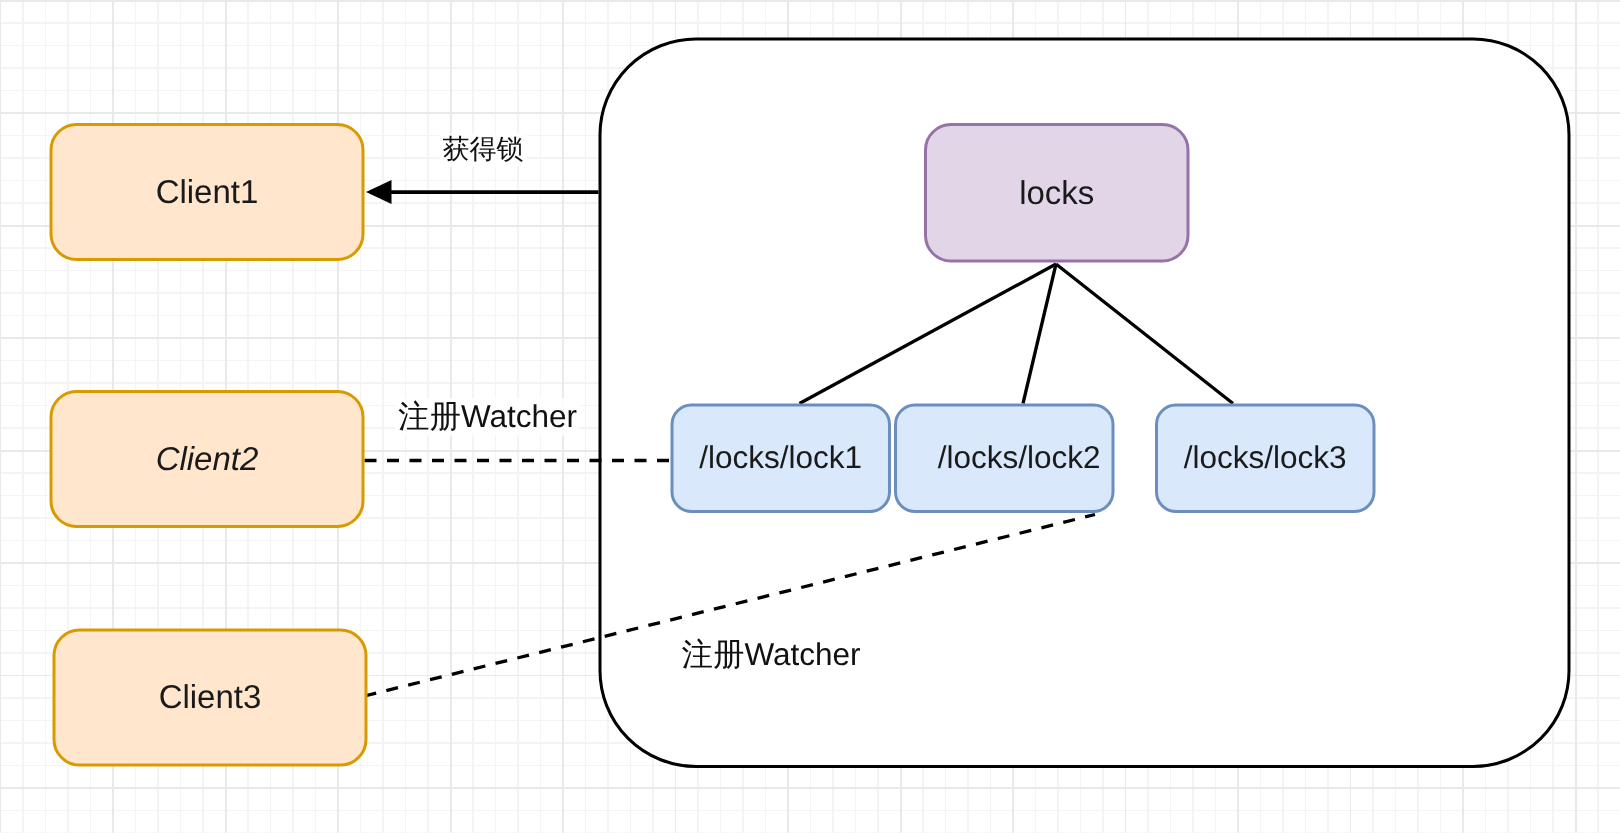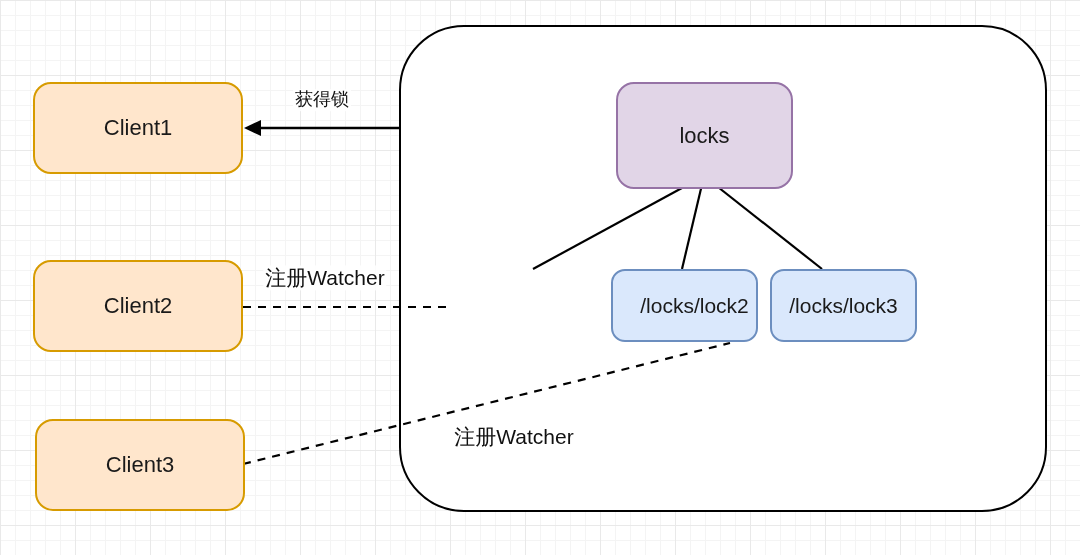--- a/index.html
+++ b/index.html
@@ -24,34 +24,34 @@
   .zk-container{
     left:399px;top:25px;width:648px;height:487px;
     background:#ffffff;border:2.5px solid #000000;border-radius:65px;
   }
   .client{
     width:210px;height:92px;
     background:#ffe6cc;border:2.5px solid #d79b00;border-radius:18px;
     font-size:22px;
   }
   .client1{left:33px;top:82px;}
-  .client2{left:33px;top:260px;}
+  .client2{left:33px;top:260px;font-style:italic;}
   .client3{left:35px;top:419px;}
   .locks-root{
-    left:616px;top:82px;width:177px;height:107px;
+    left:616px;top:82px;width:177px;height:93px;
     background:#e1d5e7;border:2px solid #9673a6;border-radius:18px;
     font-size:22px;
   }
   .lock{
     top:269px;width:147px;height:73px;
     background:#dae8fc;border:2px solid #6c8ebf;border-radius:14px;
     font-size:21px;
   }
   .lock1{left:447px;}
-  .lock2{left:611px;padding-left:20px;}
+  .lock2{left:596px;padding-left:20px;}
   .lock3{left:770px;}
   .edge-label{
     position:absolute;transform:translate(-50%,-50%);
     color:#111111;white-space:nowrap;background:rgba(255,255,255,0.85);
     padding:0 2px;line-height:1.2;
   }
   .lbl-acquire{left:322px;top:100px;font-size:18px;}
   .lbl-watcher2{left:325px;top:278px;font-size:21px;}
   .lbl-watcher3{left:514px;top:437px;font-size:21px;}
   svg.wires{position:absolute;left:0;top:0;pointer-events:none;}
@@ -95,20 +95,23 @@
     <span>Client2</span>
   </div>
   <div class="node client client3">
     <span>Client3</span>
   </div>
 
   <div class="node locks-root">
     <span>locks</span>
   </div>
 
+  <div class="node lock lock1">
+    <span>/locks/lock1</span>
+  </div>
   <div class="node lock lock2">
     <span>/locks/lock2</span>
   </div>
   <div class="node lock lock3">
     <span>/locks/lock3</span>
   </div>
 
   <div class="edge-label lbl-acquire">获得锁</div>
   <div class="edge-label lbl-watcher2">注册Watcher</div>
   <div class="edge-label lbl-watcher3">注册Watcher</div>

